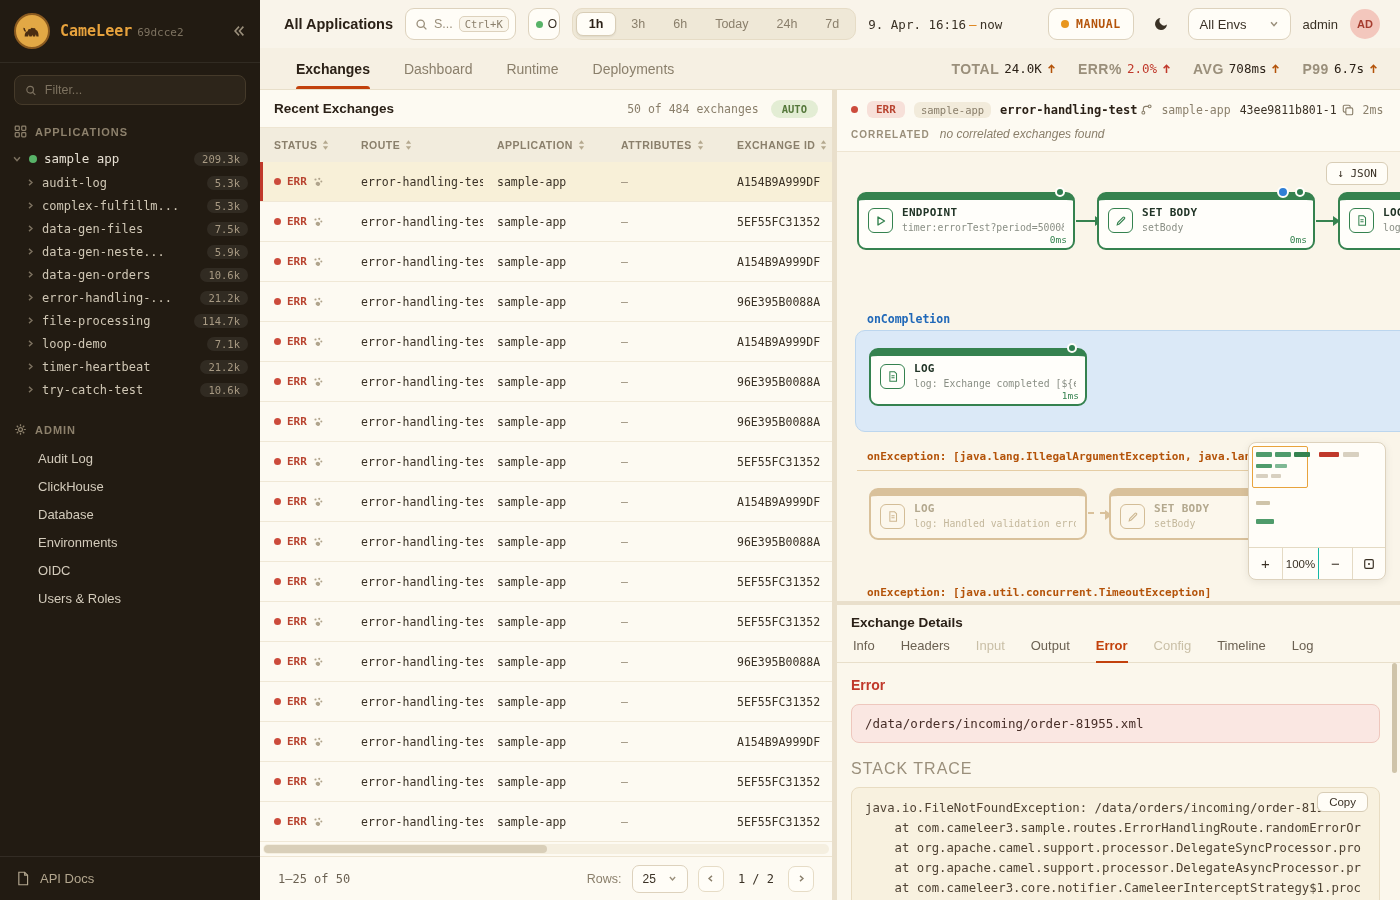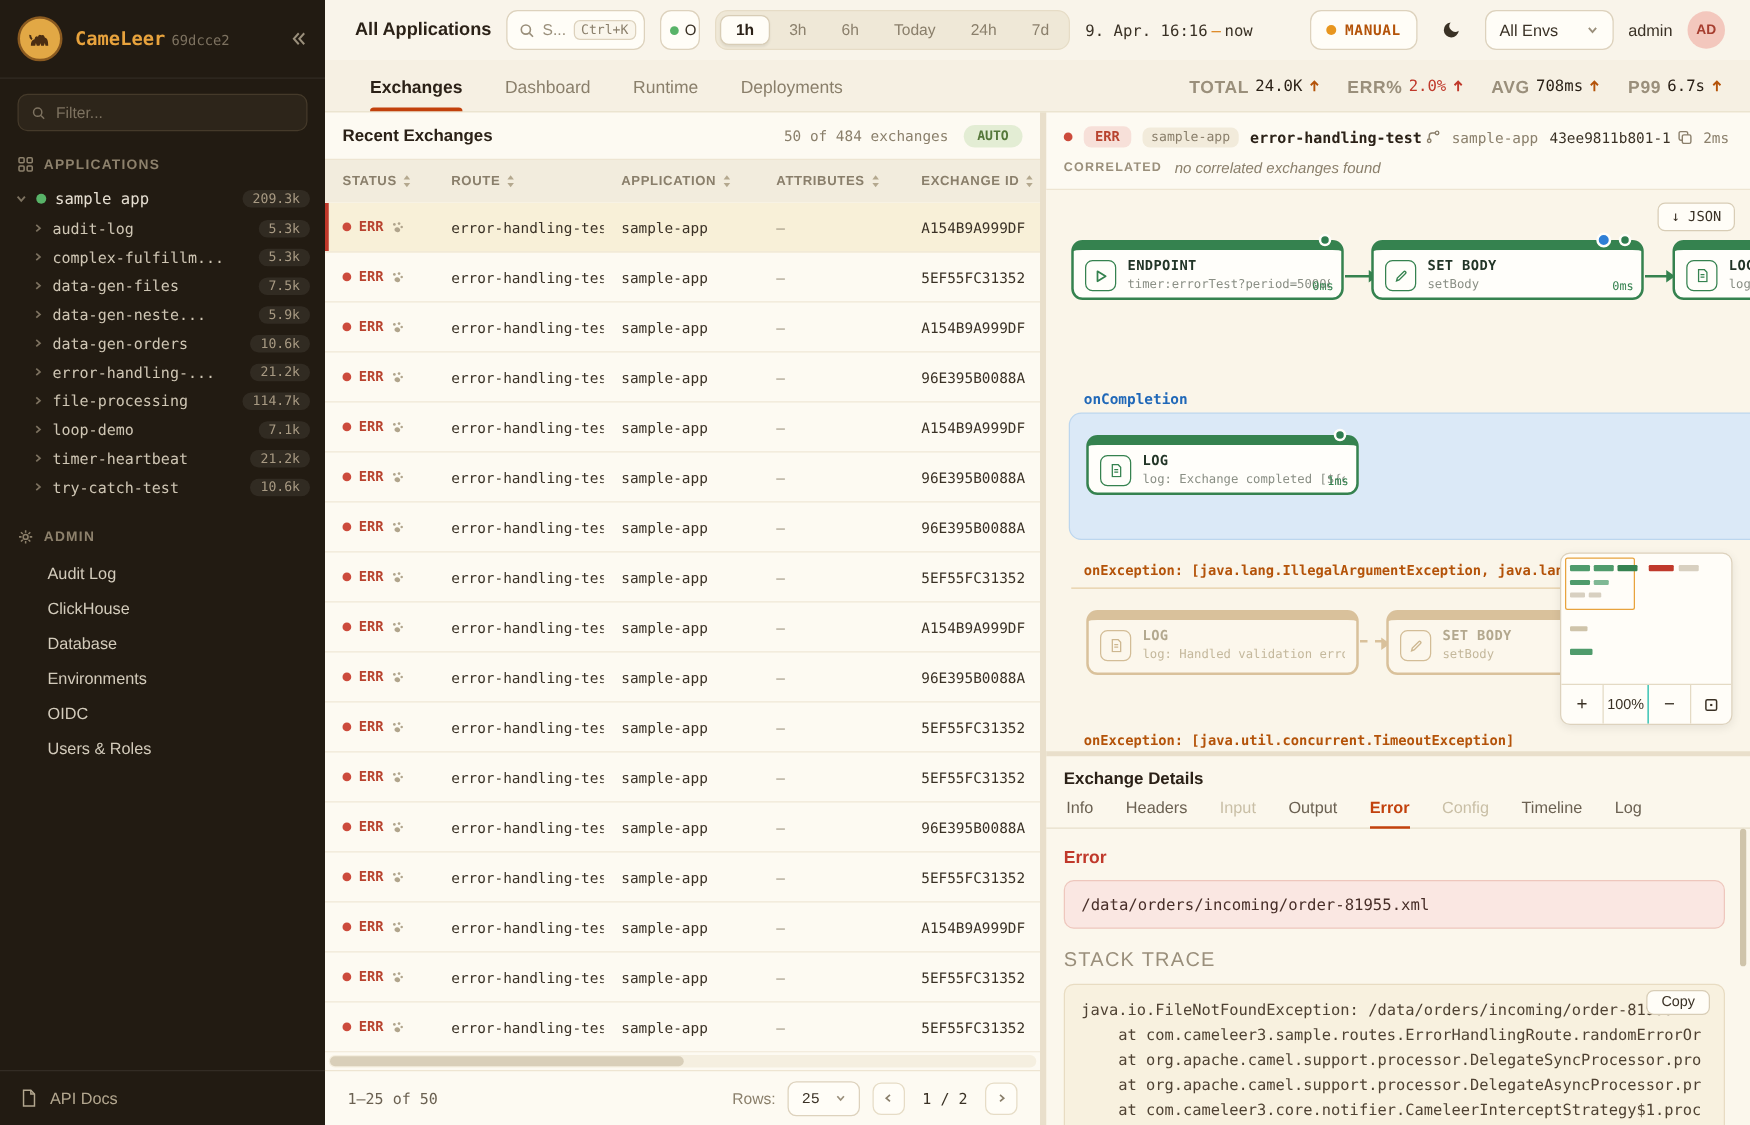--- a/index.html
+++ b/index.html
@@ -82,40 +82,40 @@
   .status-cell{display:flex;align-items:center;gap:6px}
   .dot-err{width:7px;height:7px;border-radius:50%;background:#cc4b3c;flex-shrink:0}
   .err-text{color:#b8432f;font-weight:bold;font-size:11px}
   .paw{color:#b0a48c;flex-shrink:0}
   .attr-cell{color:#9a8f7b}
   .hscroll{height:10px;margin:2px 3px;background:#f5efe0;border-radius:5px;position:relative;flex-shrink:0}
   .hscroll-thumb{position:absolute;left:1px;top:1px;height:8px;width:283px;background:#d9cfb9;border-radius:4px;cursor:grab}
   .lp-footer{height:44px;border-top:1px solid #eee5d2;display:flex;align-items:center;padding:0 18px;gap:10px;flex-shrink:0}
   .range-text{font-family:"DejaVu Sans Mono",monospace;font-size:12px;color:#6b6152}
   .rows-label{margin-left:auto;font-size:12.5px;color:#8a7f6b}
-  .rows-select{display:flex;align-items:center;gap:12px;background:#fffdf7;border:1px solid #ddd2bd;border-radius:7px;height:28px;padding:0 10px;font-family:Liberation Mono, monospace;font-size:12px;color:#3a3125;cursor:pointer}
+  .rows-select{display:flex;align-items:center;gap:12px;background:#fffdf7;border:1px solid #ddd2bd;border-radius:7px;height:28px;padding:0 10px;font-family:Liberation Sans, sans-serif;font-size:12px;color:#3a3125;cursor:pointer}
   .pg-btn{width:26px;height:26px;background:#fffdf7;border:1px solid #e6dcc6;border-radius:7px;display:flex;align-items:center;justify-content:center;color:#8a7f6b;cursor:pointer}
   .pg-indicator{font-family:"DejaVu Sans Mono",monospace;font-size:12px;color:#3a3125;padding:0 4px}
 
   
   .right-col{flex:1;display:flex;flex-direction:column;min-width:0}
   .flow-panel{height:511px;background:#fdfaf2;display:flex;flex-direction:column;flex-shrink:0;min-width:0}
   .fp-header{display:flex;align-items:center;gap:9px;padding:11px 14px 7px;white-space:nowrap;overflow:hidden}
   .err-pill{background:#f7e0d9;color:#b8432f;font-family:"DejaVu Sans Mono",monospace;font-weight:bold;font-size:11px;border-radius:6px;padding:2px 9px}
   .app-pill{background:#f2ebdb;color:#8a7f6b;font-family:"DejaVu Sans Mono",monospace;font-size:10.5px;border-radius:6px;padding:2px 7px}
   .fp-route{font-family:"DejaVu Sans Mono",monospace;font-weight:bold;font-size:12px;color:#2b2117;display:flex;align-items:center;gap:4px}
   .fp-muted{font-family:"DejaVu Sans Mono",monospace;font-size:11.5px;color:#8a7f6b}
   .fp-id{font-family:"DejaVu Sans Mono",monospace;font-size:11.5px;color:#3a3125;display:flex;align-items:center;gap:5px}
   .icon-btn{color:#8a7f6b;cursor:pointer}
   .fp-correlated{display:flex;align-items:center;gap:10px;padding:2px 14px 10px;border-bottom:1px solid #eee5d2}
   .corr-label{font-size:10px;font-weight:bold;letter-spacing:1px;color:#9a8f7b}
   .corr-text{font-style:italic;font-size:12px;color:#8a7f6b}
   .canvas{flex:1;position:relative;overflow:hidden;background:#faf5e9}
   .json-btn{position:absolute;top:10px;right:12px;background:#fffdf7;border:1px solid #d8cdb6;border-radius:6px;padding:4px 10px;font-family:"DejaVu Sans Mono",monospace;font-size:11px;color:#3a3125;cursor:pointer;z-index:5}
-  .node{position:absolute;width:218px;height:48px;background:#fffefa;border:2px solid #35824f;border-top:8px solid #35824f;border-radius:9px;padding:6px 9px;display:flex;gap:9px;cursor:pointer}
+  .node{position:absolute;width:218px;height:58px;background:#fffefa;border:2px solid #35824f;border-top:8px solid #35824f;border-radius:9px;padding:6px 9px;display:flex;gap:9px;cursor:pointer}
   .node-icon{width:25px;height:25px;border:1.5px solid #35824f;border-radius:6px;display:flex;align-items:center;justify-content:center;color:#35824f;flex-shrink:0;margin-top:2px}
   .node-body{min-width:0}
   .node-title{font-family:"DejaVu Sans Mono",monospace;font-weight:bold;font-size:11px;color:#223527;letter-spacing:.3px}
   .node-sub{font-family:"DejaVu Sans Mono",monospace;font-size:9.8px;color:#8a8f85;white-space:nowrap;overflow:hidden;margin-top:3px}
   .node-ms{position:absolute;right:6px;bottom:3px;font-family:"DejaVu Sans Mono",monospace;font-size:9.5px;color:#35824f}
   .node-dot{position:absolute;top:-13px;right:8px;width:10px;height:10px;border-radius:50%;background:#2e7d4f;border:2px solid #fffefa}
   .node-dot-blue{position:absolute;top:-14px;right:24px;width:12px;height:12px;border-radius:50%;background:#2f7fd6;border:2px solid #fffefa}
   .node.faded{border-color:#d9c19b;border-top-color:#d9c19b;background:#fcf7ec}
   .node.faded .node-icon{border-color:#d3bd97;color:#cdb790}
   .node.faded .node-title{color:#b3a88e}

